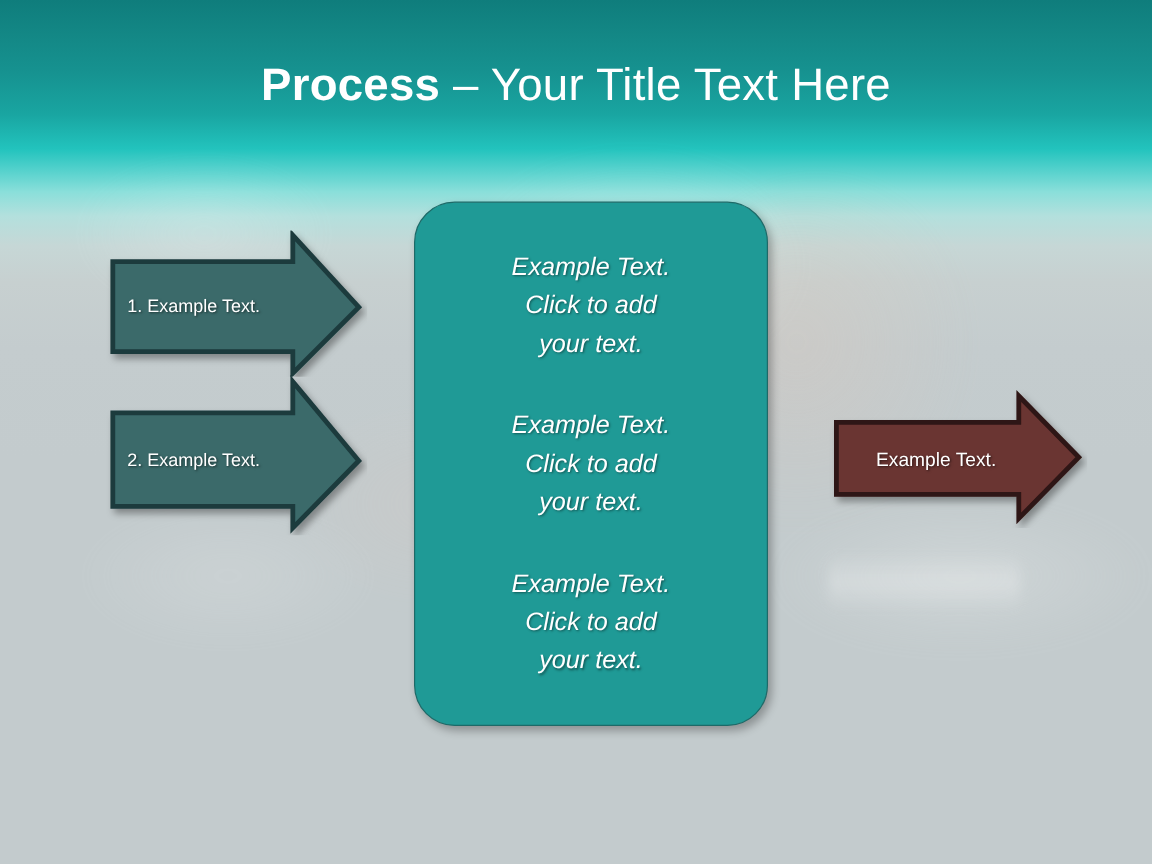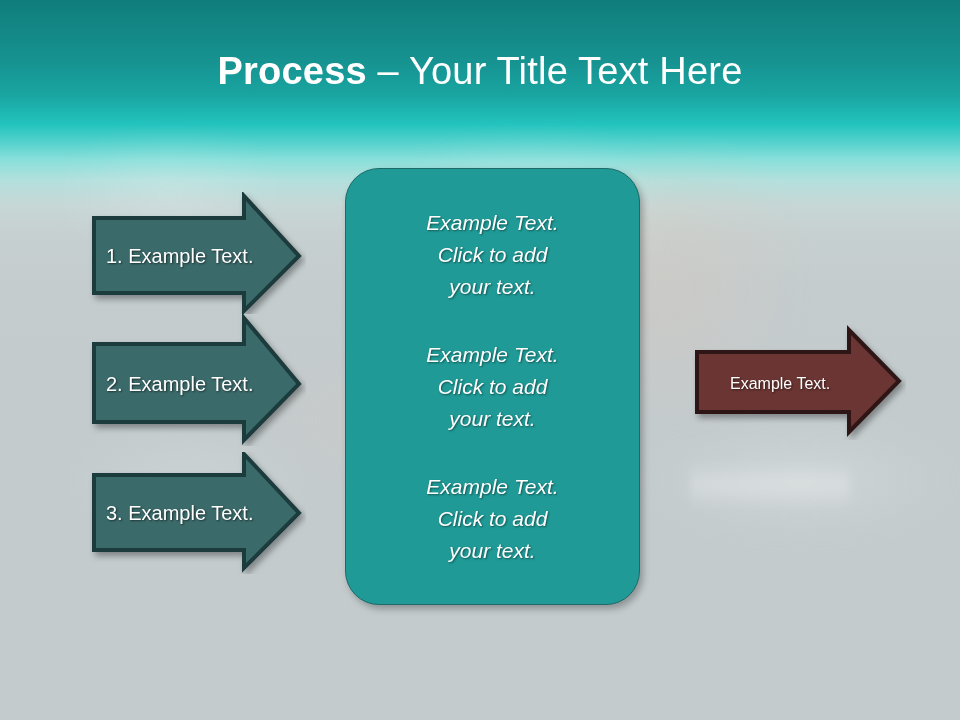--- a/index.html
+++ b/index.html
@@ -98,21 +98,21 @@
   .title .light  { font-weight: normal; }
 
   
   .arrow-wrap {
     position: absolute;
   }
   .arrow-svg { display: block; }
   .arrow-label {
     position: absolute;
     color: #ffffff;
-    font-size: 20px;
+    font-size: 15px;
     line-height: 20px;
     white-space: nowrap;
     text-shadow: 1px 1px 2px rgba(0,0,0,.55);
   }
 
   #arrow-1 { left: 88px; top: 192px; width: 218px; height: 122px; }
   #arrow-2 { left: 88px; top: 312px; width: 218px; height: 134px; }
   #arrow-3 { left: 88px; top: 452px; width: 218px; height: 122px; }
 
   #arrow-1 .arrow-label { left: 18px; top: 54px; }
@@ -190,31 +190,20 @@
       <defs>
         <filter id="shdw2" x="-25%" y="-25%" width="160%" height="160%">
           <feDropShadow dx="3" dy="4" stdDeviation="3" flood-color="#000000" flood-opacity="0.35"></feDropShadow>
         </filter>
       </defs>
       <polygon filter="url(#shdw2)" points="6,32 156,32 156,6 211,72 156,128 156,110 6,110" fill="#3a6a6a" stroke="#1d3a3c" stroke-width="4" stroke-linejoin="miter"></polygon>
     </svg>
     <div class="arrow-label">2. Example Text.</div>
   </div>
 
-  <div class="arrow-wrap" id="arrow-3">
-    <svg class="arrow-svg" width="218" height="122" viewBox="0 0 218 122">
-      <defs>
-        <filter id="shdw3" x="-25%" y="-25%" width="160%" height="160%">
-          <feDropShadow dx="3" dy="4" stdDeviation="3" flood-color="#000000" flood-opacity="0.35"></feDropShadow>
-        </filter>
-      </defs>
-      <polygon filter="url(#shdw3)" points="6,23 156,23 156,2 211,61 156,116 156,98 6,98" fill="#3a6a6a" stroke="#1d3a3c" stroke-width="4" stroke-linejoin="miter"></polygon>
-    </svg>
-    <div class="arrow-label">3. Example Text.</div>
-  </div>
 
   <div class="center-box">
     <div class="cb-block">Example Text.
 Click  to add
 your text.</div>
     <div class="cb-block">Example Text.
 Click  to add
 your text.</div>
     <div class="cb-block">Example Text.
 Click  to add

